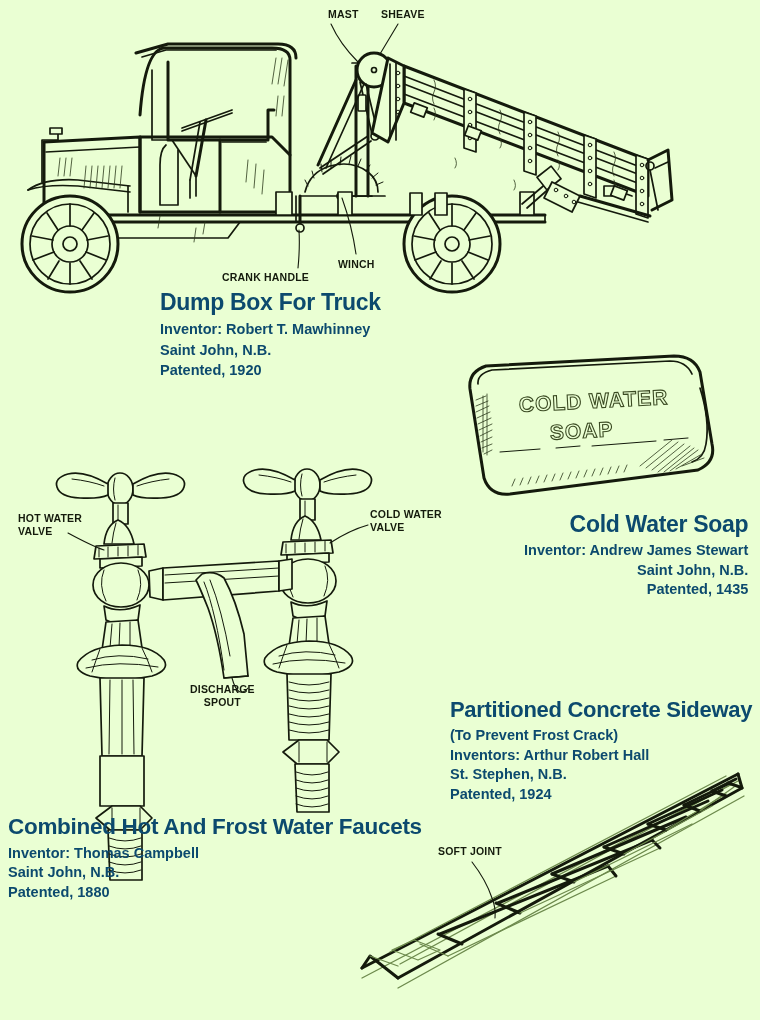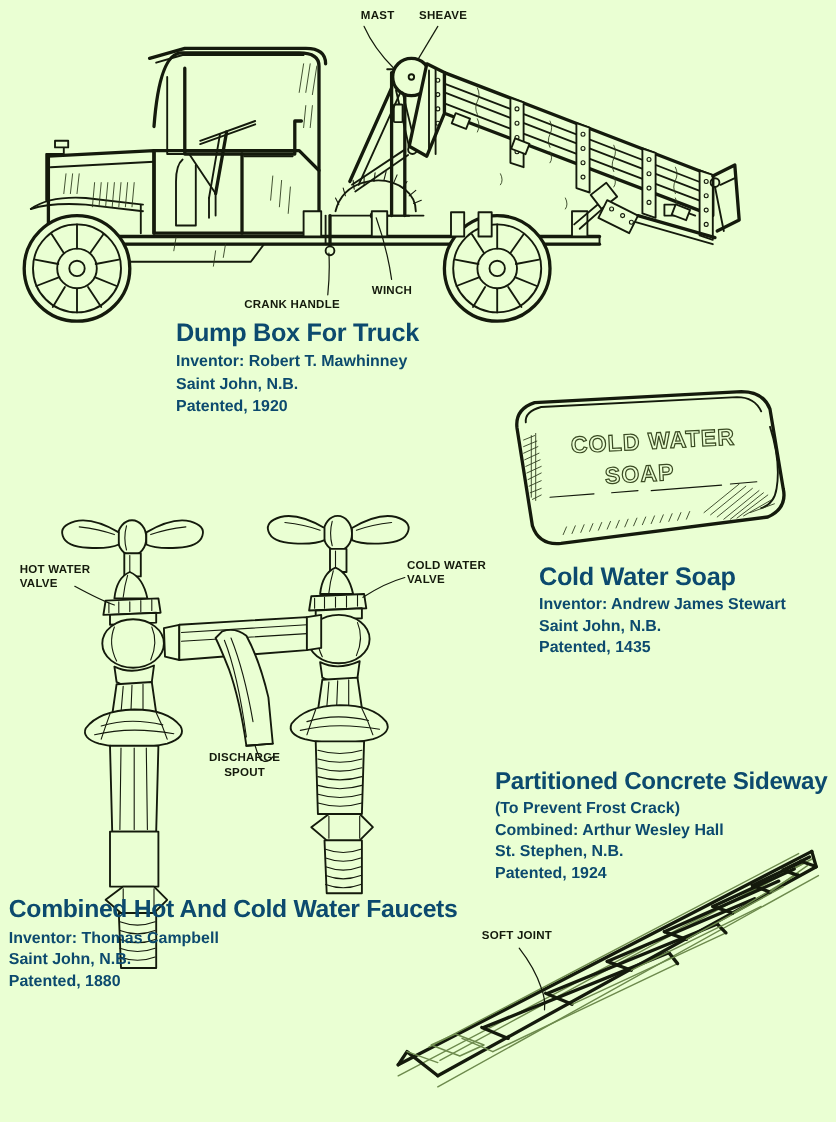--- a/index.html
+++ b/index.html
@@ -53,21 +53,21 @@
     font-size: 10.5px;
     letter-spacing: 0.2px;
     line-height: 1.25;
     color: #141a0c;
     white-space: pre-line;
   }
   .callout.c-center { text-align: center; }
 
   
   #cap-dumpbox  { left: 160px; top: 290px; }
-  #cap-soap     { left: 490px; top: 512px; }
+  #cap-soap     { left: 524px; top: 512px; text-align: right; }
   #cap-faucets  { left: 8px;   top: 815px; }
   #cap-sideway  { left: 450px; top: 698px; }
 
   #cap-sideway .title { font-size: 22px; }
   #cap-faucets .title { font-size: 22.5px; }
 
   
   #lbl-mast         { left: 312px; top: 8px; padding-left: 16px; }
   #lbl-sheave       { left: 381px; top: 8px; }
   #lbl-crank        { left: 222px; top: 271px; }
@@ -583,27 +583,27 @@
   </div>
 
   <div class="caption tight" id="cap-soap">
     <p class="title">Cold Water Soap</p>
     <p class="sub">Inventor: Andrew James Stewart</p>
     <p class="sub">Saint John, N.B.</p>
     <p class="sub">Patented, 1435</p>
   </div>
 
   <div class="caption tight" id="cap-faucets">
-    <p class="title">Combined Hot And Cold Water Faucets</p>
+    <p class="title">Combined Hot And Frost Water Faucets</p>
     <p class="sub">Inventor: Thomas Campbell</p>
     <p class="sub">Saint John, N.B.</p>
     <p class="sub">Patented, 1880</p>
   </div>
 
   <div class="caption tight" id="cap-sideway">
     <p class="title">Partitioned Concrete Sideway</p>
     <p class="sub">(To Prevent Frost Crack)</p>
-    <p class="sub">Combined: Arthur Wesley Hall</p>
+    <p class="sub">Inventors: Arthur Robert Hall</p>
     <p class="sub">St. Stephen, N.B.</p>
     <p class="sub">Patented, 1924</p>
   </div>
 
 </div>
 
 </body></html>

